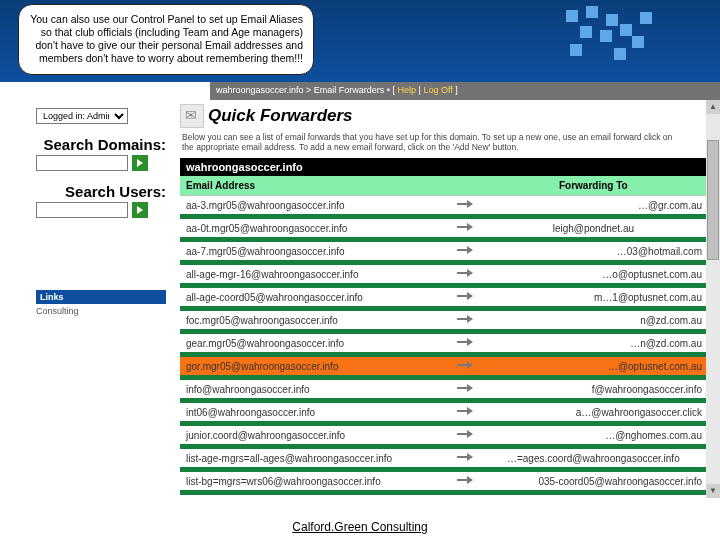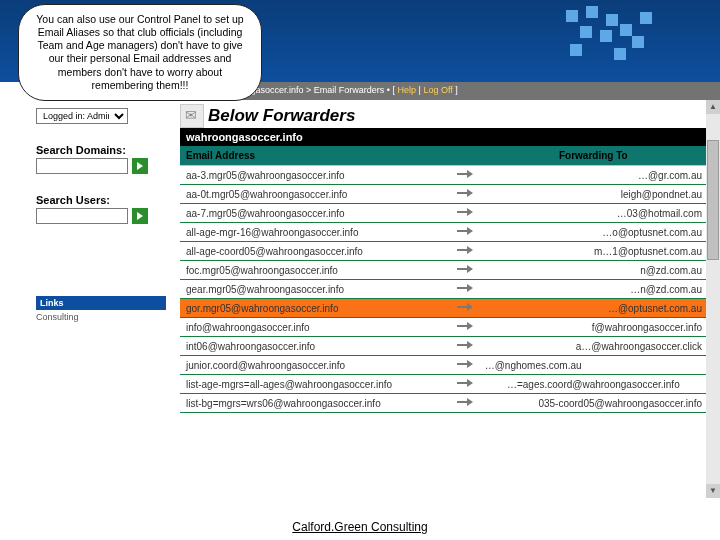--- a/index.html
+++ b/index.html
@@ -2,39 +2,39 @@
 <html><head>
 <meta charset="utf-8">
 <style>
   * { box-sizing: border-box; margin: 0; padding: 0; }
   body { width: 720px; height: 540px; font-family: Arial, sans-serif; font-size: 10px; background: #fff; position: relative; overflow: hidden; }
   .top-banner { position: absolute; top: 0; left: 0; right: 0; height: 82px; background: linear-gradient(#0a3d7a,#0d4f9e); }
   .pixel-block { position: absolute; right: 40px; top: 6px; width: 120px; height: 58px; }
   .pixel-block span { position:absolute; background:#5fa8e8; }
   .nav-strip { position: absolute; left: 210px; right: 0; top: 82px; height: 18px; background: #737373; color: #fff; font-size: 9px; padding: 3px 6px; }
   .nav-strip a { color: #ffd24d; text-decoration: none; }
-  .callout { position: absolute; left: 18px; top: 4px; width: 244px; background: #fff; border: 1px solid #222; border-radius: 27px; padding: 8px 10px; font-size: 10.5px; text-align: center; line-height: 1.25; z-index: 50; }
+  .callout { position: absolute; left: 18px; top: 4px; width: 296px; background: #fff; border: 1px solid #222; border-radius: 14px; padding: 8px 10px; font-size: 10.5px; text-align: right; line-height: 1.25; z-index: 50; }
   .sidebar { position: absolute; left: 36px; top: 106px; width: 130px; }
   .sb-hdr { background: #0d4f9e; color:#fff; font-size:9px; font-weight:bold; padding:2px 4px; margin-top:6px; }
-  .sb-lbl { font-size:11px; font-weight:bold; margin-top:20px; }
+  .sb-lbl { font-size:15px; font-weight:bold; margin-top:12px;text-align:right; }
   .sb-row { display:flex; gap:4px; margin-top:2px; align-items:center; }
   .sb-select, .sb-input { border:1px solid #7a7a7a; font-size:9px; height:16px; width:92px; padding:0 2px; background:#fff; }
   .go-btn { width:16px; height:16px; background:#2a8f2a; display:flex; align-items:center; justify-content:center; }
   .go-btn svg { width:10px; height:10px; fill:#fff; }
   .sb-link { font-size:9px; color:#555; margin-top:2px; }
   .content { position: absolute; left: 180px; top: 104px; right: 12px; bottom: 40px; overflow: hidden; }
   .title-row { display:flex; align-items:center; gap:4px; }
   .title-icon { width:24px; height:24px; background:#eaeaea; border:1px solid #ccc; position:relative; }
   .title-icon::before{ content:'✉'; position:absolute; left:4px; top:2px; font-size:14px; color:#888; }
   .page-title { font-weight:bold; font-size:17px; font-style:italic; }
   .intro { font-size:8.5px; color:#444; margin:4px 0 6px 2px; line-height:1.2; max-width:500px; filter:blur(0.3px); }
   .domain-bar { background:#000000; color:#fff; font-weight:bold; font-size:11px; padding:3px 6px; }
   table.fwd { width:100%; border-collapse:collapse; font-size:10px; }
-  table.fwd th { text-align:left; font-weight:bold; padding:4px 6px; background:#0f766e; border-bottom:1px solid #c0c0c0; }
-  table.fwd td { padding:3px 6px; border-bottom:1px solid #15803d; color:#333; white-space:nowrap; overflow:hidden; }
+  table.fwd th { text-align:left; font-weight:bold; padding:4px 6px; background:#86efac; border-bottom:1px solid #c0c0c0; }
+  table.fwd td { padding:3px 6px; border-bottom:5px solid #15803d; color:#333; white-space:nowrap; overflow:hidden; }
   table.fwd tr.sel td { background:#f97316; }
   .arrow-ico { width:20px; text-align:center; }
   .arrow-ico svg { width:16px; height:10px; fill:#7a7a7a; }
   .footer { position:absolute; left:0; right:0; bottom:6px; text-align:center; font-size:12px;text-decoration:underline; }
   .scrollbar { position:absolute; right:0; top:100px; bottom:42px; width:14px; background:#e8e8e8; }
   .scrollbar-thumb { position:absolute; left:1px; right:1px; top:40px; height:120px; background:#c0c0c0; border:1px solid #9a9a9a; }
   .scrollbar-arrow { position:absolute; left:0; right:0; height:14px; background:#d0d0d0; text-align:center; font-size:8px; line-height:14px; color:#555; }
 </style>
 </head>
 <body>
@@ -87,22 +87,23 @@
       </div>
   </div>
   <div style="height:66px"></div>
   <div class="sb-hdr">Links</div>
   <div class="sb-link">Consulting</div>
 </div>
 
 <div class="content">
   <div class="title-row">
     <div class="title-icon"></div>
-    <div class="page-title">Below Forwarders</div>
-  </div>
+    <div class="page-title">Quick Forwarders</div>
+  </div>
+  <div class="intro">Below you can see a list of email forwards that you have set up for this domain. To set up a new one, use an email forward click on the appropriate email address. To add a new email forward, click on the 'Add New' button.</div>
   <div class="domain-bar">wahroongasoccer.info</div>
   <table class="fwd">
     <thead>
         <tr>
       <th>Email Address</th>
       <th class="arrow-ico"></th>
       <th style="text-align:center">Forwarding To</th>
     </tr>
       </thead>
     <tbody id="fwd-body">
@@ -111,21 +112,21 @@
           <td class="arrow-ico"><svg viewBox="0 0 16 10">
               <path d="M0 4 H10 V1 L16 5 L10 9 V6 H0 Z"></path>
             </svg></td>
           <td style="text-align: right;">…@gr.com.au</td>
         </tr>
         <tr>
           <td>aa-0t.mgr05@wahroongasoccer.info</td>
           <td class="arrow-ico"><svg viewBox="0 0 16 10">
               <path d="M0 4 H10 V1 L16 5 L10 9 V6 H0 Z"></path>
             </svg></td>
-          <td style="text-align: right;">leigh@pondnet.au</td>
+          <td style="text-align: center;">leigh@pondnet.au</td>
         </tr>
         <tr>
           <td>aa-7.mgr05@wahroongasoccer.info</td>
           <td class="arrow-ico"><svg viewBox="0 0 16 10">
               <path d="M0 4 H10 V1 L16 5 L10 9 V6 H0 Z"></path>
             </svg></td>
           <td style="text-align: right;">…03@hotmail.com</td>
         </tr>
         <tr>
           <td>all-age-mgr-16@wahroongasoccer.info</td>
@@ -174,21 +175,21 @@
           <td class="arrow-ico"><svg viewBox="0 0 16 10">
               <path d="M0 4 H10 V1 L16 5 L10 9 V6 H0 Z"></path>
             </svg></td>
           <td style="text-align: right;">a…@wahroongasoccer.click</td>
         </tr>
         <tr>
           <td>junior.coord@wahroongasoccer.info</td>
           <td class="arrow-ico"><svg viewBox="0 0 16 10">
               <path d="M0 4 H10 V1 L16 5 L10 9 V6 H0 Z"></path>
             </svg></td>
-          <td style="">…@nghomes.com.au</td>
+          <td style="text-align: right;">…@nghomes.com.au</td>
         </tr>
         <tr>
           <td>list-age-mgrs=all-ages@wahroongasoccer.info</td>
           <td class="arrow-ico"><svg viewBox="0 0 16 10">
               <path d="M0 4 H10 V1 L16 5 L10 9 V6 H0 Z"></path>
             </svg></td>
           <td style="text-align: center;">…=ages.coord@wahroongasoccer.info</td>
         </tr>
         <tr>
           <td>list-bg=mgrs=wrs06@wahroongasoccer.info</td>

